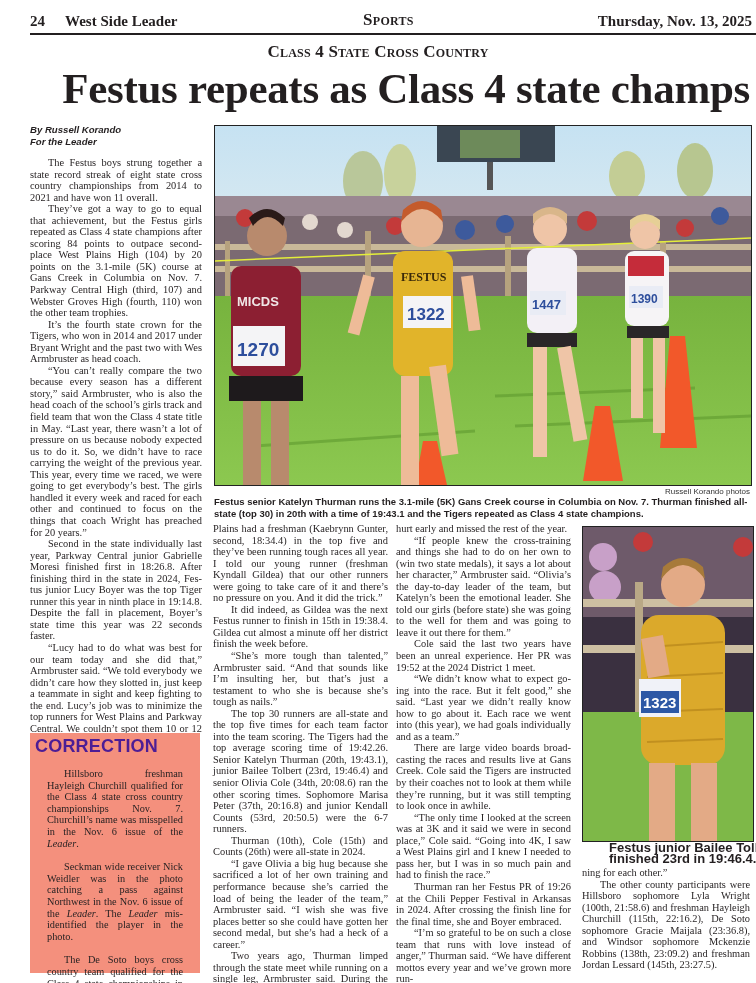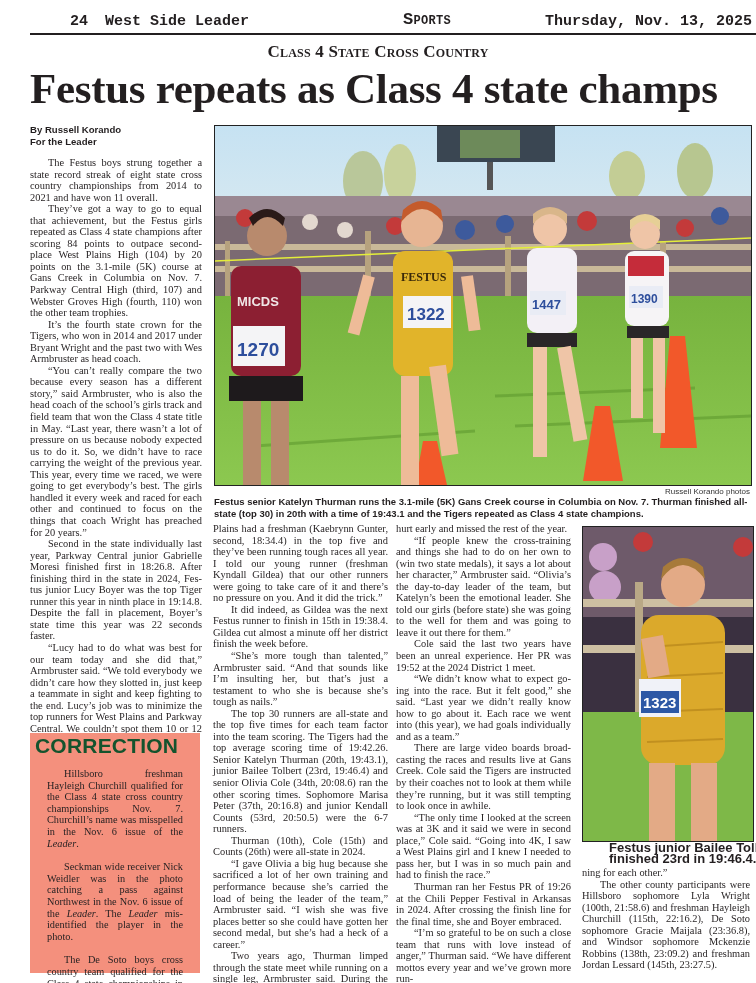--- a/index.html
+++ b/index.html
@@ -1,46 +1,46 @@
 <!DOCTYPE html>
 <html><head>
 <meta charset="utf-8">
 <style>
   html, body { margin: 0; padding: 0; background: #ffffff; }
   body { width: 756px; height: 983px; position: relative; overflow: hidden; color: #231f20; font-family: "Liberation Serif", serif; }
 
-  .folio { position: absolute; top: 10px; left: 30px; right: 0; height: 22px; font-family: Liberation Mono, monospace; font-weight: bold; font-size: 15px; margin-left: 40px; }
+  .folio { position: absolute; top: 10px; left: 30px; right: 0; height: 22px; font-family: Liberation Serif, serif; font-weight: bold; font-size: 15px; }
   .folio .page-num { position: absolute; left: 0; top: 3px; }
   .folio .pub { position: absolute; left: 35px; top: 3px; }
   .folio .section { position: absolute; left: 333px; top: 0; font-size: 17px; font-variant: small-caps; letter-spacing: 0.3px; }
   .folio .date { position: absolute; right: 4px; top: 3px; }
   .rule { position: absolute; top: 33px; left: 30px; right: 0; height: 1.5px; background: #231f20; }
 
   .kicker { position: absolute; top: 42px; left: 0; width: 756px; text-align: center; font-family: "Liberation Serif", serif; font-weight: bold; font-size: 17px; font-variant: small-caps; letter-spacing: 0.2px; }
-  .headline { position: absolute; top: 63px; left: 30px; width: 720px; font-family: "Liberation Serif", serif; font-weight: bold; font-size: 43px; line-height: 52px; letter-spacing: -0.3px; white-space: nowrap; }
-
-  .byline { position: absolute; top: 124px; left: 30px; width: 172px; font-family: "Liberation Sans", sans-serif; font-weight: bold; font-size: 9.6px; line-height: 12px; }
+  .headline { position: absolute; top: 63px; left: 30px; width: 720px; font-family: "Liberation Serif", serif; font-weight: bold; font-size: 43px; line-height: 52px; letter-spacing: -0.3px; white-space: nowrap; text-align: right; }
+
+  .byline { position: absolute; top: 124px; left: 30px; width: 172px; font-family: "Liberation Sans", sans-serif; font-weight: bold; font-size: 9.6px; line-height: 12px; font-style: italic; }
 
   .col { position: absolute; font-family: "Liberation Serif", serif; font-size: 10.4px; line-height: 11.55px; text-align: justify; hyphens: manual; }
   .col p { margin: 0; text-indent: 18px; }
   .col p.noindent { text-indent: 0; }
   .col1 { top: 157px; left: 30px; width: 172px; }
   .col2 { top: 523px; left: 213px; width: 175px; }
   .col3 { top: 523px; left: 396px; width: 175px; }
   .col4 { top: 867px; left: 582px; width: 168px; }
 
   .photo-main { position: absolute; top: 125px; left: 214px; width: 536px; height: 359px; border: 1px solid #222; overflow: hidden; background: #8dc04f; }
   .credit { position: absolute; top: 487px; right: 6px; font-family: "Liberation Sans", sans-serif; font-size: 8px; color: #333; }
   .caption-main { position: absolute; top: 496px; left: 214px; width: 538px; font-family: "Liberation Sans", sans-serif; font-weight: bold; font-size: 9.5px; line-height: 11.5px; }
 
   .photo-side { position: absolute; top: 526px; left: 582px; width: 170px; height: 314px; border: 1px solid #222; overflow: hidden; background: #ef4444; }
   .caption-side { position: absolute; top: 842px; left: 581px; width: 172px; font-family: "Liberation Sans", sans-serif; font-weight: bold; font-size: 13px; line-height: 11px; margin-left: 28px; }
 
   .correction { position: absolute; top: 733px; left: 30px; width: 170px; height: 240px; background: #f4907d; padding: 3px 5px 4px 5px; box-sizing: border-box; }
-  .correction h3 { margin: 0 0 1px 0; font-family: "Liberation Sans", sans-serif; font-weight: bold; font-size: 21px; line-height: 20px; letter-spacing: 0.2px; color: #14532d; }
+  .correction h3 { margin: 0 0 1px 0; font-family: "Liberation Sans", sans-serif; font-weight: bold; font-size: 18px; line-height: 20px; letter-spacing: 0.2px; color: #4c1d95; }
   .correction .body { font-family: "Liberation Serif", serif; font-size: 10.3px; line-height: 11.6px; text-align: justify; }
   .correction .body p { margin: 12px; text-indent: 17px; }
   .correction i { font-style: italic; }
 </style>
 </head>
 <body>
 
 <div class="folio">
   <span class="page-num">24</span>
   <span class="pub">West Side Leader</span>

